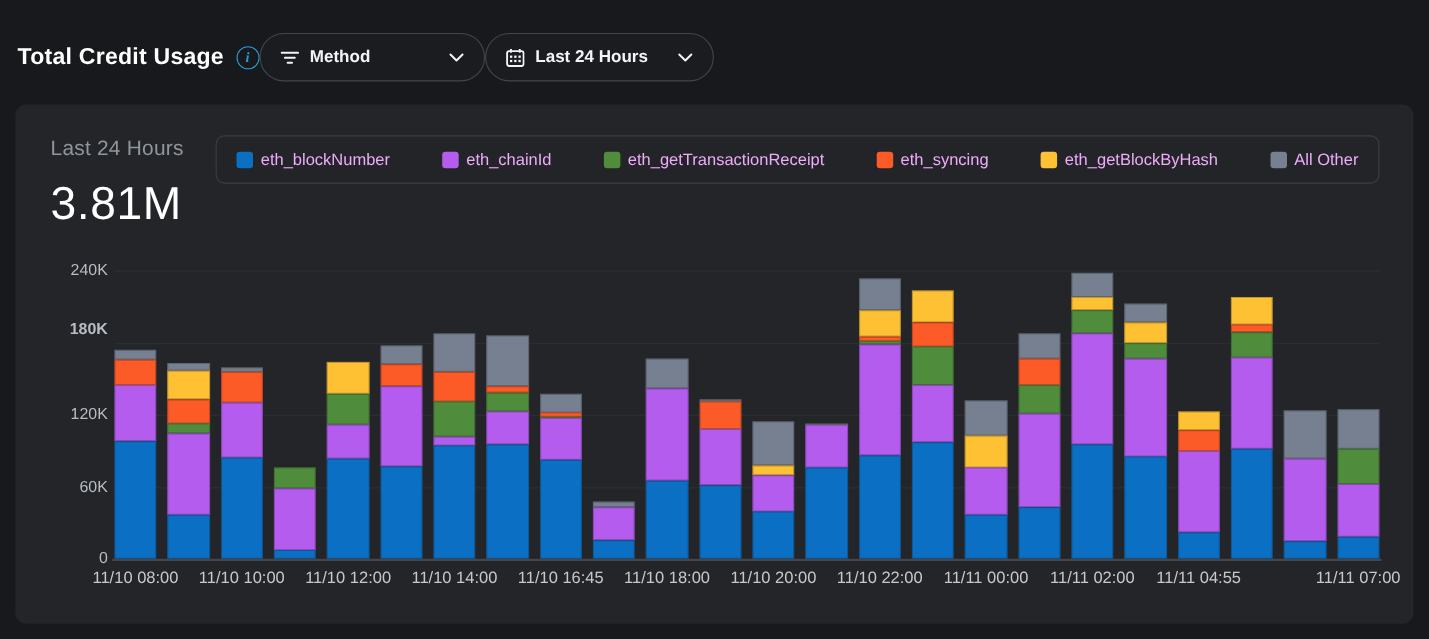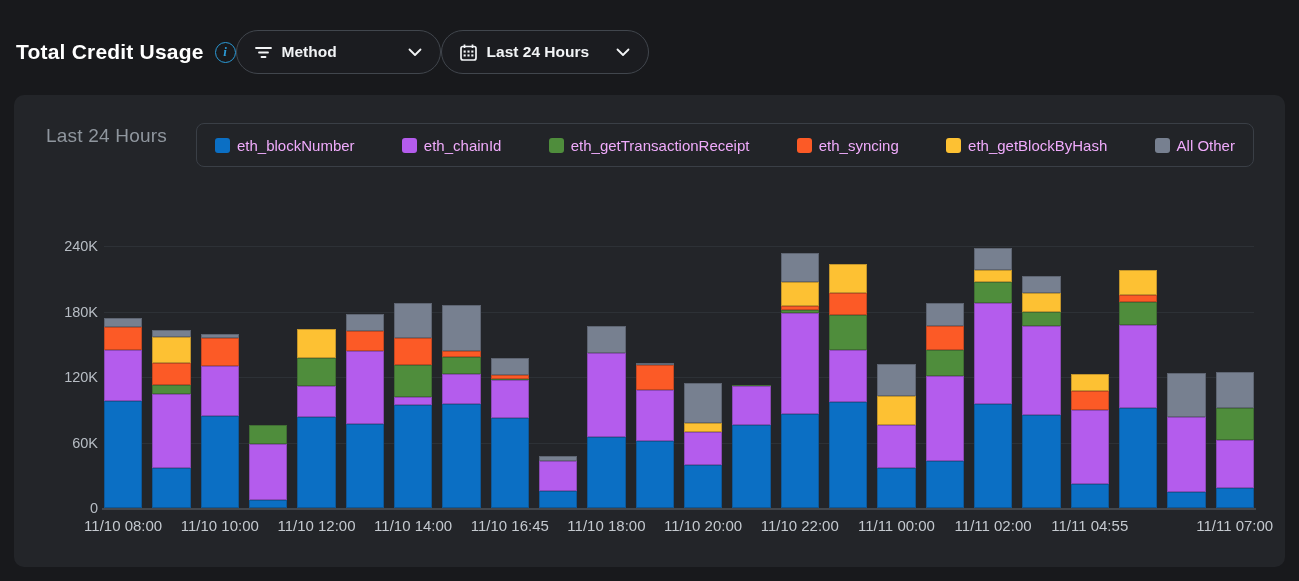--- a/index.html
+++ b/index.html
@@ -97,20 +97,21 @@
           <polyline points="1.5,1.5 7,7 12.5,1.5" fill="none" stroke="#f2f4f6" stroke-width="1.8" stroke-linecap="round" stroke-linejoin="round"></polyline>
         </svg>
       </span>
     </div>
   </div>
 </div>
 
 <div class="card">
   <div class="summary">
     <div class="summary-period">Last 24 Hours</div>
+    <div class="summary-total">3.81M</div>
   </div>
 
   <div class="legend">
       <div class="legend-item">
         <span class="legend-swatch" style="background: rgb(11, 111, 196);"></span>
         <span class="legend-label">eth_blockNumber</span>
       </div>
       <div class="legend-item">
         <span class="legend-swatch" style="background: rgb(180, 92, 237);"></span>
         <span class="legend-label">eth_chainId</span>
@@ -130,21 +131,21 @@
       <div class="legend-item">
         <span class="legend-swatch" style="background: rgb(119, 128, 144);"></span>
         <span class="legend-label">All Other</span>
       </div>
     </div>
 
   <div class="y-axis">
       <div class="y-tick" style="top: 262px;">0</div>
       <div class="y-tick" style="top: 196.5px;">60K</div>
       <div class="y-tick" style="top: 131px;">120K</div>
-      <div class="y-tick" style="top: 66px;">180K</div>
+      <div class="y-tick" style="top: 54px; font-weight: bold;">180K</div>
       <div class="y-tick" style="top: 0px;">240K</div>
     </div>
 
   <div class="plot">
     <div class="grid-layer">
         <div class="gridline" style="top: 196.5px;"></div>
         <div class="gridline" style="top: 131px;"></div>
         <div class="gridline" style="top: 65.5px;"></div>
         <div class="gridline" style="top: 0px;"></div>
       </div>

